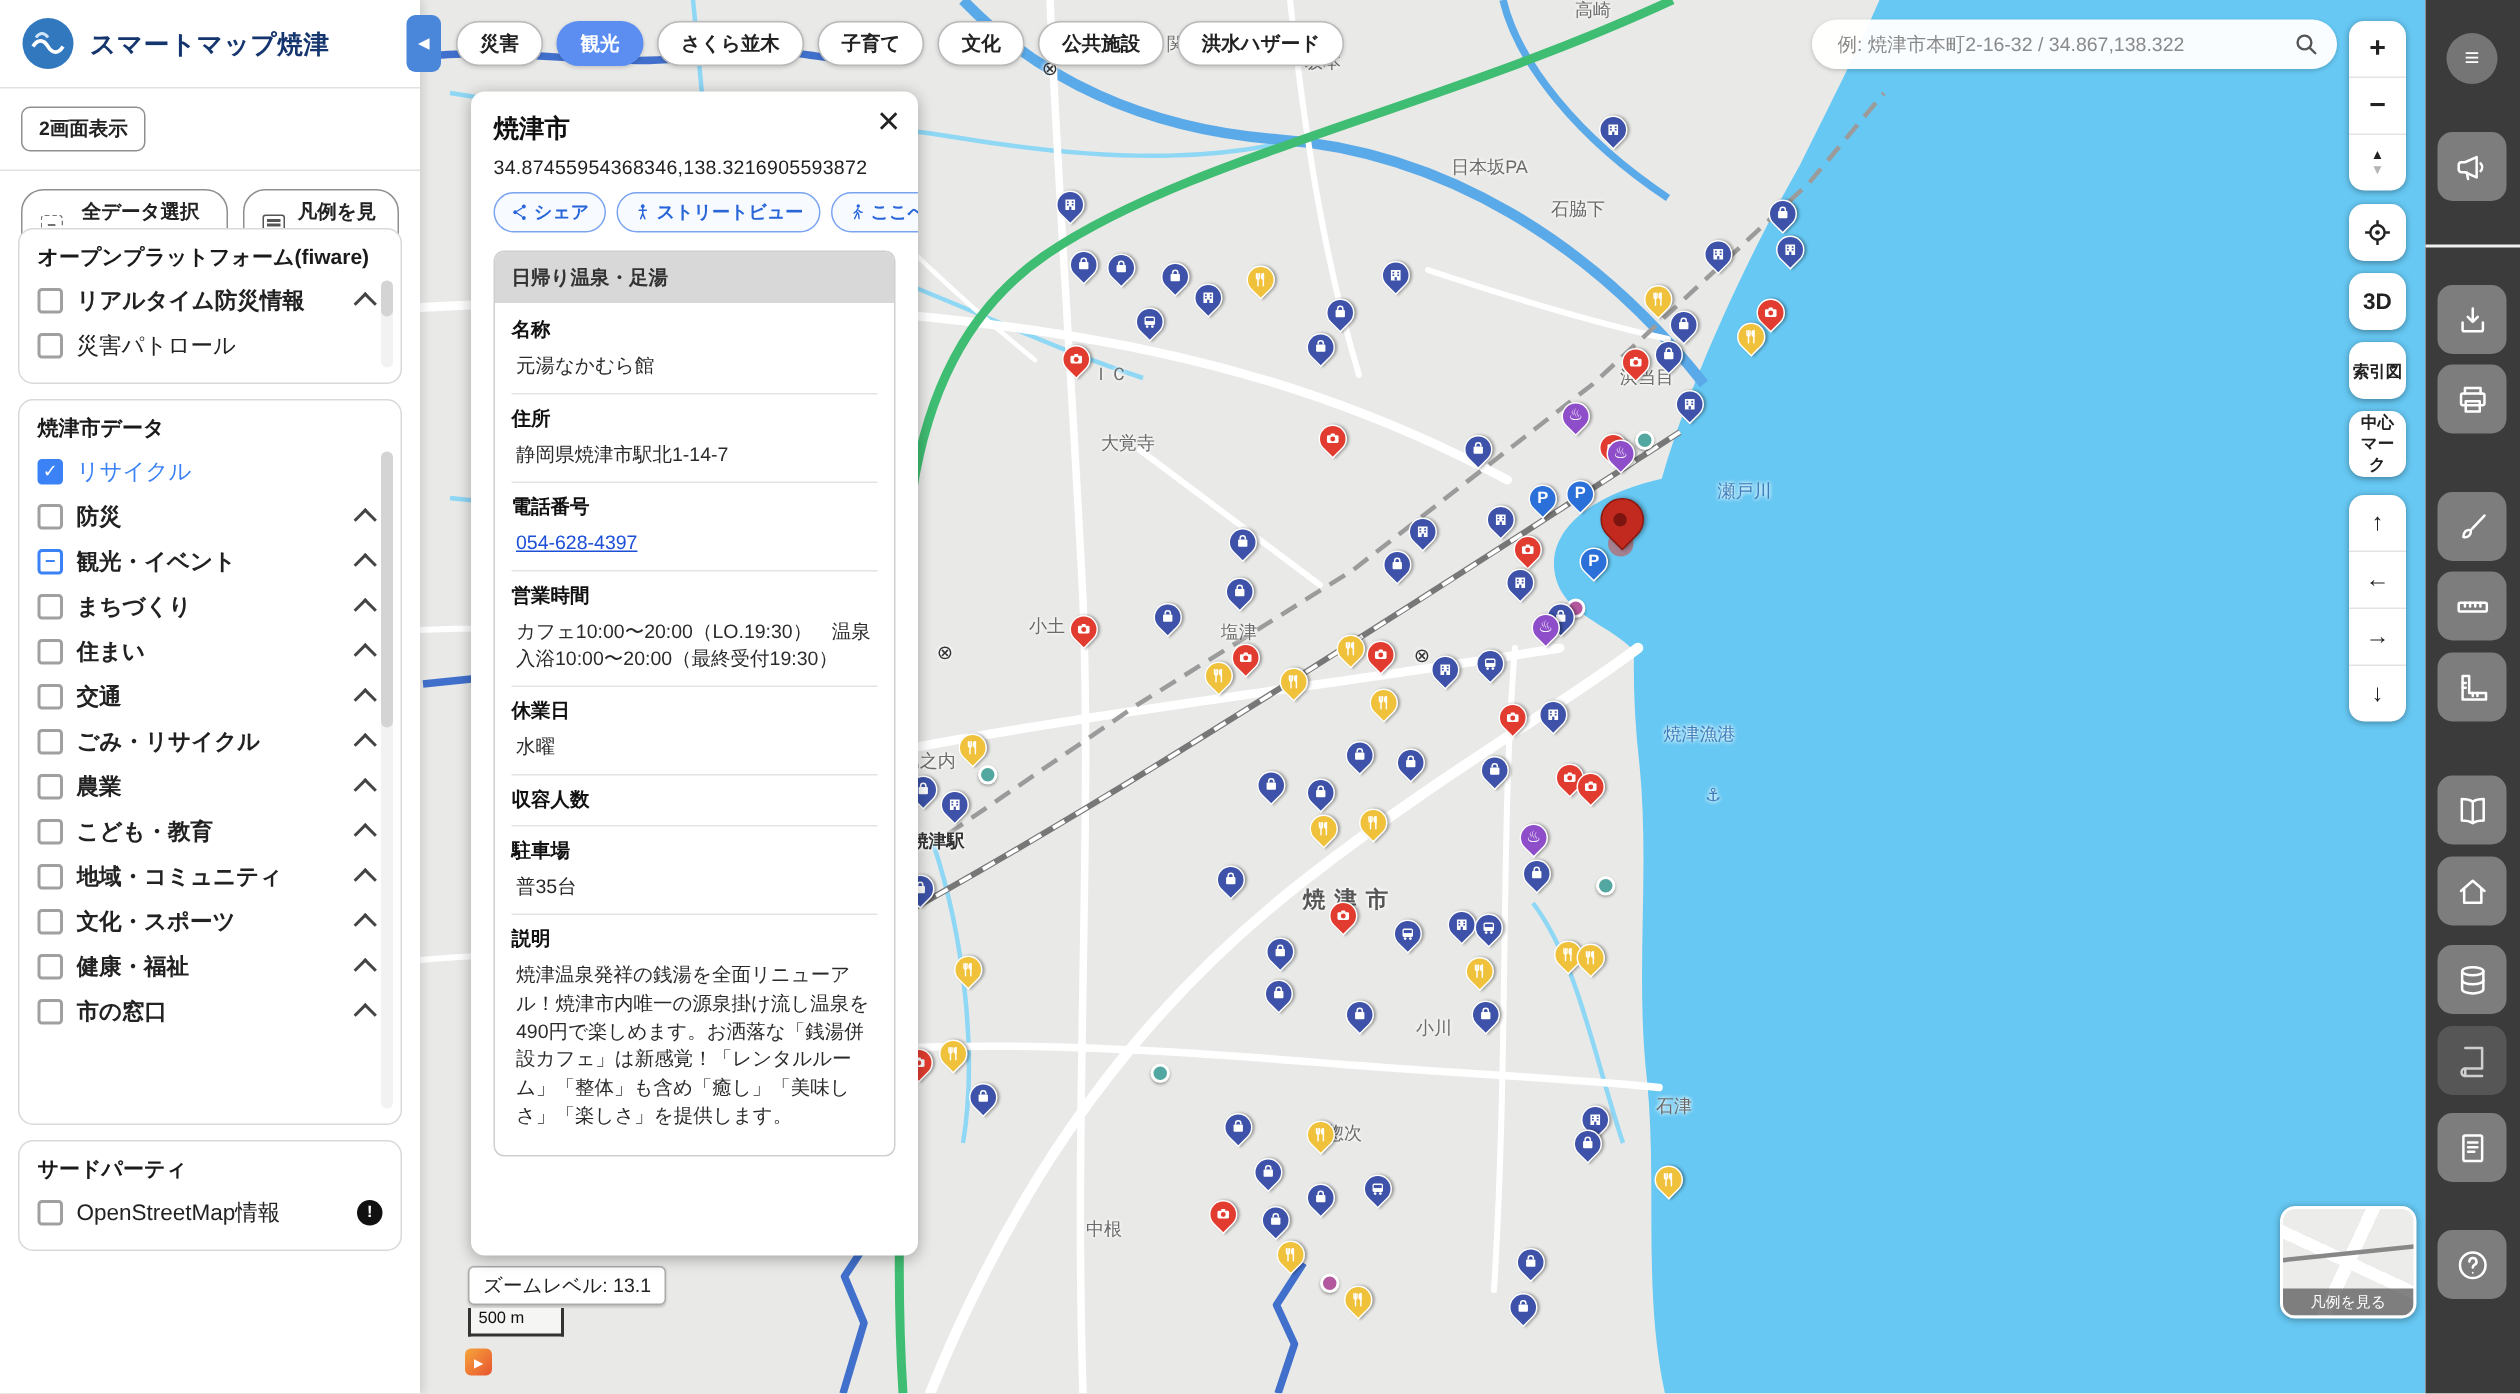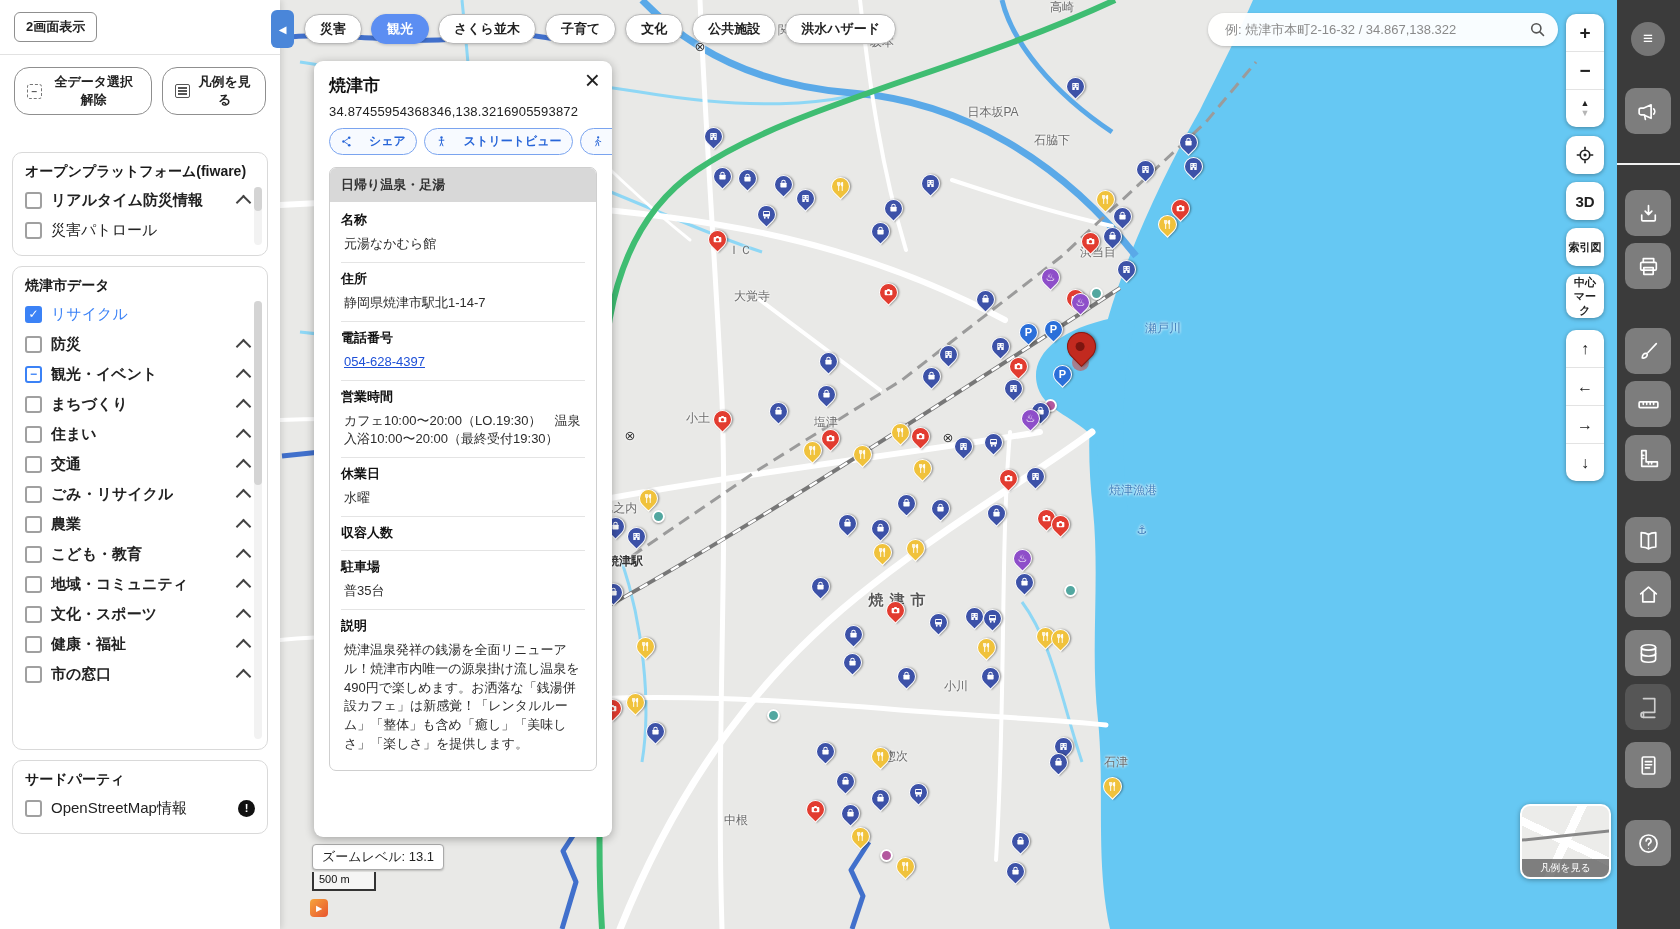--- a/index.html
+++ b/index.html
@@ -74,21 +74,21 @@
                    font-family:inherit;color:#333}
   #searchbox input::placeholder{color:#8a8a8a}
   #searchbox .mag{margin-right:11px;flex:none;display:flex}
   
   #panel{position:absolute;left:314px;top:61px;width:298px;height:776px;background:#fff;border-radius:9px;
          z-index:26;box-shadow:0 2px 10px rgba(0,0,0,.3);overflow:hidden;box-sizing:border-box;padding:13px 15px}
   #panel-title{font-size:17px;font-weight:bold;color:#111}
   #panel-close{position:absolute;right:12px;top:6px;font-size:26px;font-weight:300;color:#222;cursor:pointer;line-height:1}
   #panel-coords{font-size:13px;color:#222;margin-top:7px;letter-spacing:.2px}
   #panel-actions{display:flex;gap:7px;margin-top:9px}
-  .act-btn{display:inline-flex;align-items:center;gap:16px;border:1.5px solid #7aa4ef;border-radius:14px;
+  .act-btn{display:inline-flex;align-items:center;gap:3px;border:1.5px solid #7aa4ef;border-radius:14px;
            background:#f7faff;color:#2765d8;font-size:12px;font-weight:bold;padding:4px 10px;white-space:nowrap;cursor:pointer}
   .act-btn svg{width:13px;height:13px;flex:none}
   #cat-box{margin-top:12px;border:1px solid #cfcfcf;border-radius:7px;overflow:hidden}
   #cat-header{background:#d8d8d8;padding:8px 11px;font-size:13px;font-weight:bold;color:#333}
   #info-fields{padding:2px 11px 8px}
   .field{padding:7px 0 8px;border-bottom:1px solid #e4e4e4}
   .field:last-child{border-bottom:none}
   .flabel{font-size:13px;font-weight:bold;color:#111}
   .fvalue{font-size:13px;color:#2b2b2b;margin-top:6px;padding-left:3px;line-height:1.45}
   .fvalue a{color:#1d4fd7}
@@ -199,21 +199,21 @@
       <span class="mlabel" style="left: 418px; top: 418px;">小土</span>
       <span class="mlabel" style="left: 546px; top: 422px;">塩津</span>
       <span class="mlabel water" style="left: 853px; top: 490px;">焼津漁港</span>
       <span class="mlabel water" style="left: 862px; top: 530px;">⚓</span>
       <span class="mlabel" style="left: 327px; top: 508px;">五ケ堀之内</span>
       <span class="mlabel station" style="left: 339px; top: 561px;">西焼津駅</span>
       <span class="mlabel big" style="left: 620px; top: 600px;">焼津市</span>
       <span class="mlabel" style="left: 317px; top: 648px;">卯津</span>
       <span class="mlabel" style="left: 676px; top: 686px;">小川</span>
       <span class="mlabel" style="left: 610px; top: 756px;">与惣次</span>
-      <span class="mlabel" style="left: 836px; top: 762px;">石津</span>
+      <span class="mlabel" style="left: 836px; top: 738px;">石津</span>
       <span class="mlabel" style="left: 456px; top: 820px;">中根</span>
       <span class="mlabel" style="left: 167px; top: 820px;">兵太夫</span>
       <span class="mlabel sym" style="left: 420px; top: 46px;">⊗</span>
       <span class="mlabel sym" style="left: 350px; top: 435px;">⊗</span>
       <span class="mlabel sym" style="left: 668px; top: 437px;">⊗</span>
     </div>
   <div id="map-pins">
       <div class="pin" style="left: 785.5px; top: 77px; background: rgb(61, 82, 168); color: rgb(61, 82, 168);">
         <span class="picon">
           <svg viewBox="0 0 12 12">
@@ -1147,20 +1147,28 @@
           <svg viewBox="0 0 12 12">
             <path d="M4.1 4V3.2a1.9 1.9 0 0 1 3.8 0V4" fill="none" stroke="#fff" stroke-width="1.1"></path>
             <rect x="2.6" y="4" width="6.8" height="5.2" rx=".7" fill="#fff"></rect>
           </svg>
         </span>
       </div>
     </div>
 </div>
 
 <div id="sidebar">
+  <div id="sb-header">
+    <svg width="36" height="36" viewBox="0 0 36 36">
+      <circle cx="18" cy="18" r="17" fill="#3178be"></circle>
+      <path d="M8 20c3-5 7-5 10 0s7 5 10 0" stroke="#fff" stroke-width="2.4" fill="none"></path>
+      <path d="M10 14c2.5-3.5 5.5-3.5 8 0" stroke="#cfe6f8" stroke-width="2" fill="none"></path>
+    </svg>
+    <span id="sb-title">スマートマップ焼津</span>
+  </div>
   <div id="dual-btn-row">
     <button class="btn-outline">2画面表示</button>
   </div>
   <div id="sb-actions">
     <button class="pill-btn">
       <span class="cb-dashed">−</span>
       <span>全データ選択解除</span>
     </button>
     <button class="pill-btn">
       <span class="legend-ico"></span>

